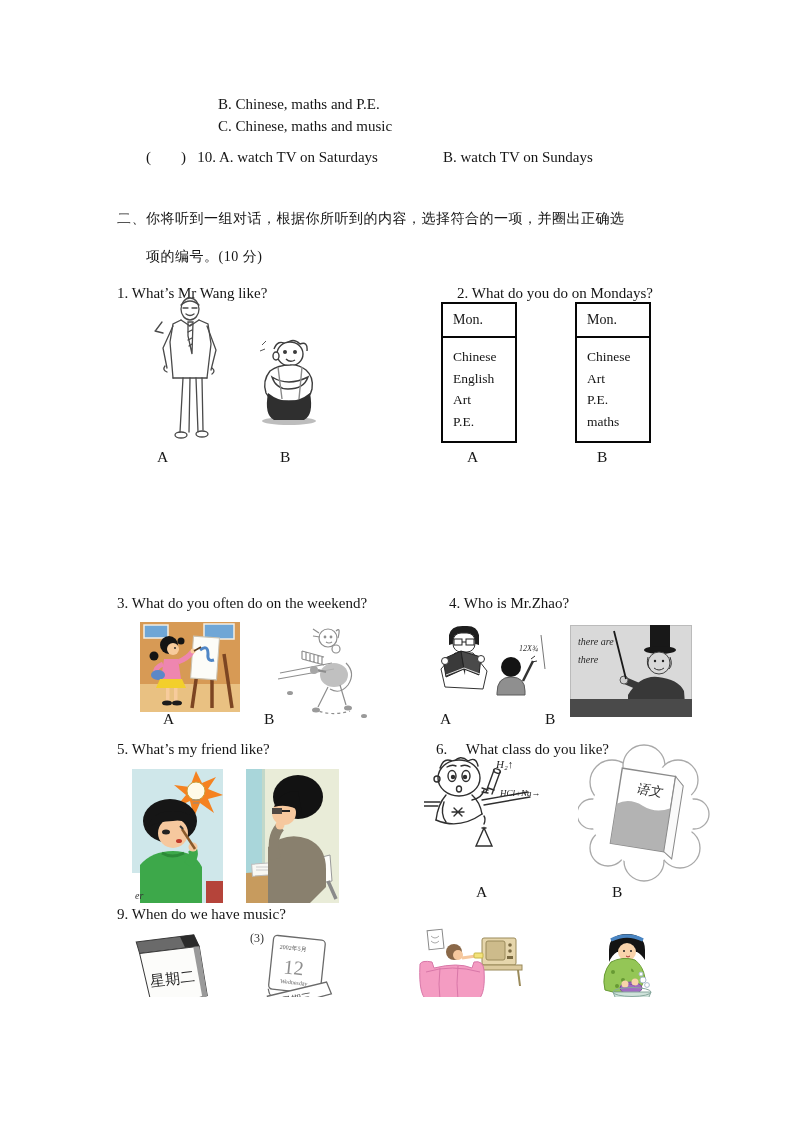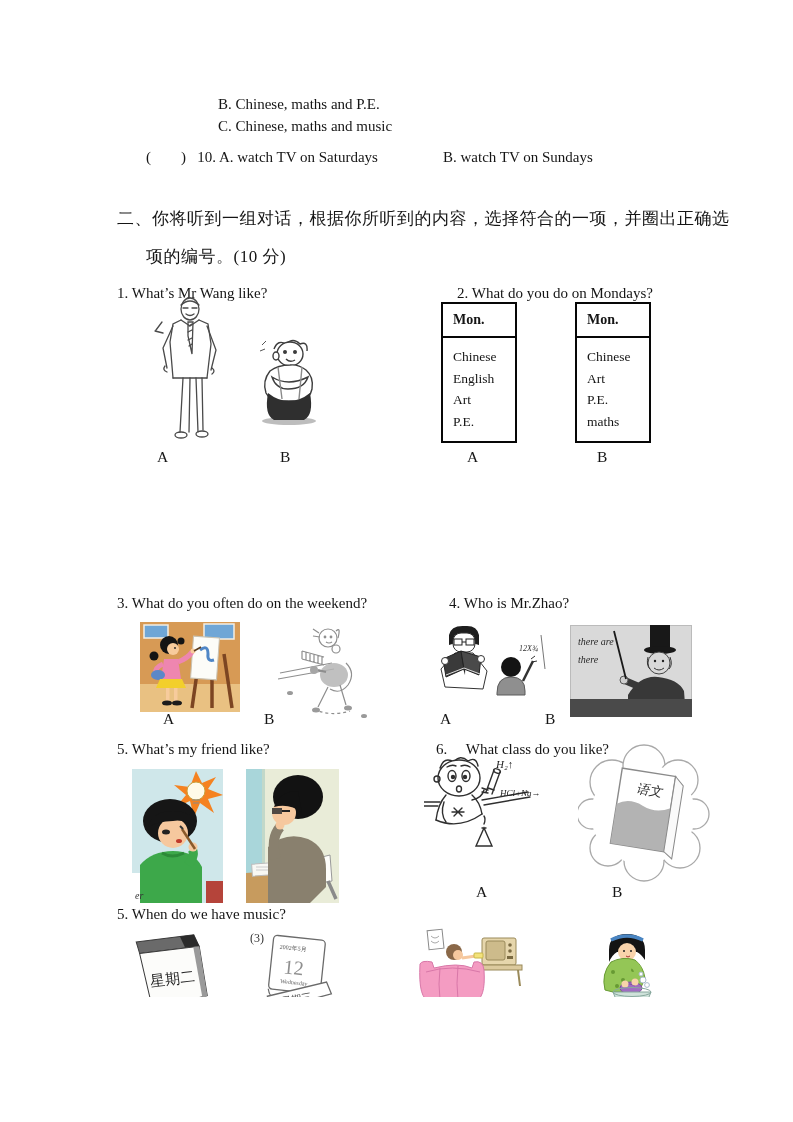--- a/index.html
+++ b/index.html
@@ -1,25 +1,25 @@
 <!DOCTYPE html>
 <html><head>
 <meta charset="utf-8">
 <style>
   *{margin:0;padding:0;box-sizing:border-box}
   html,body{margin:0;background:#ffffff}
   .page{position:relative;width:793px;height:997px;background:#ffffff;
         font-family:"Liberation Serif",serif;color:#151515;overflow:hidden}
   .t{position:absolute;font-size:15px;line-height:19px;white-space:nowrap}
   .pre{white-space:pre}
-  .cn{font-size:17px;letter-spacing:0.5px}
+  .cn{font-size:14px;letter-spacing:0.5px}
   .opt{position:absolute;font-size:15.5px}
   .img{position:absolute}
   .sched{position:absolute;width:76px;background:#fff;border:2.5px solid #060606}
-  .sched-head{height:34px;border-bottom:2.5px solid #060606;font-weight:bold;
+  .sched-head{height:34px;border-bottom:2.5px solid #060606;font-weight:normal;
               font-size:14px;padding:8px 0 0 10px}
   .sched-body{padding:8px 12px 9px 10px}
   .sched-row{font-size:13.5px;line-height:21.5px}
   svg{display:block}
   svg text{font-family:"Liberation Serif",serif}
 </style>
 </head>
 <body>
 
 <div class="page">
@@ -286,21 +286,21 @@
       <rect x="38" y="28" width="54" height="76" fill="#fff" stroke="#8a8a8a" stroke-width="1.4"></rect>
       <path d="M38,64 Q50,56 64,62 Q78,68 92,60 L92,104 L38,104 Z" fill="#b3b3b3"></path>
       <polygon points="92,28 101,36 101,110 92,104" fill="#fafafa" stroke="#8a8a8a"></polygon>
       <text x="55" y="50" font-size="13" font-style="italic" fill="#2a2a2a">语文</text>
     </g>
   </svg>
 
   <div class="opt" style="left:476px;top:883px">A</div>
   <div class="opt" style="left:612px;top:883px">B</div>
 
-  <div class="t" style="left:117px;top:905px">5. When do we have music?</div>
+  <div class="t" style="left:117px;top:905px">9. When do we have music?</div>
 
   <svg class="img" style="left:132px;top:930px" width="76" height="82" viewBox="0 0 76 82">
     <g transform="rotate(-7 38 41)">
       <polygon points="8,8 66,8 70,20 10,20" fill="#6a6a6a" stroke="#3a3a3a"></polygon>
       <polygon points="52,8 66,8 70,20 56,20" fill="#2a2a2a"></polygon>
       <polygon points="10,20 70,20 72,70 16,76" fill="#fcfcfa" stroke="#3a3a3a"></polygon>
       <polygon points="64,20 70,20 72,70 67,73" fill="#9a9a9a"></polygon>
       <path d="M16,76 Q36,80 56,72" fill="none" stroke="#3a3a3a"></path>
       <text x="17" y="54" font-size="15" fill="#1f1f1f">星期二</text>
     </g>

